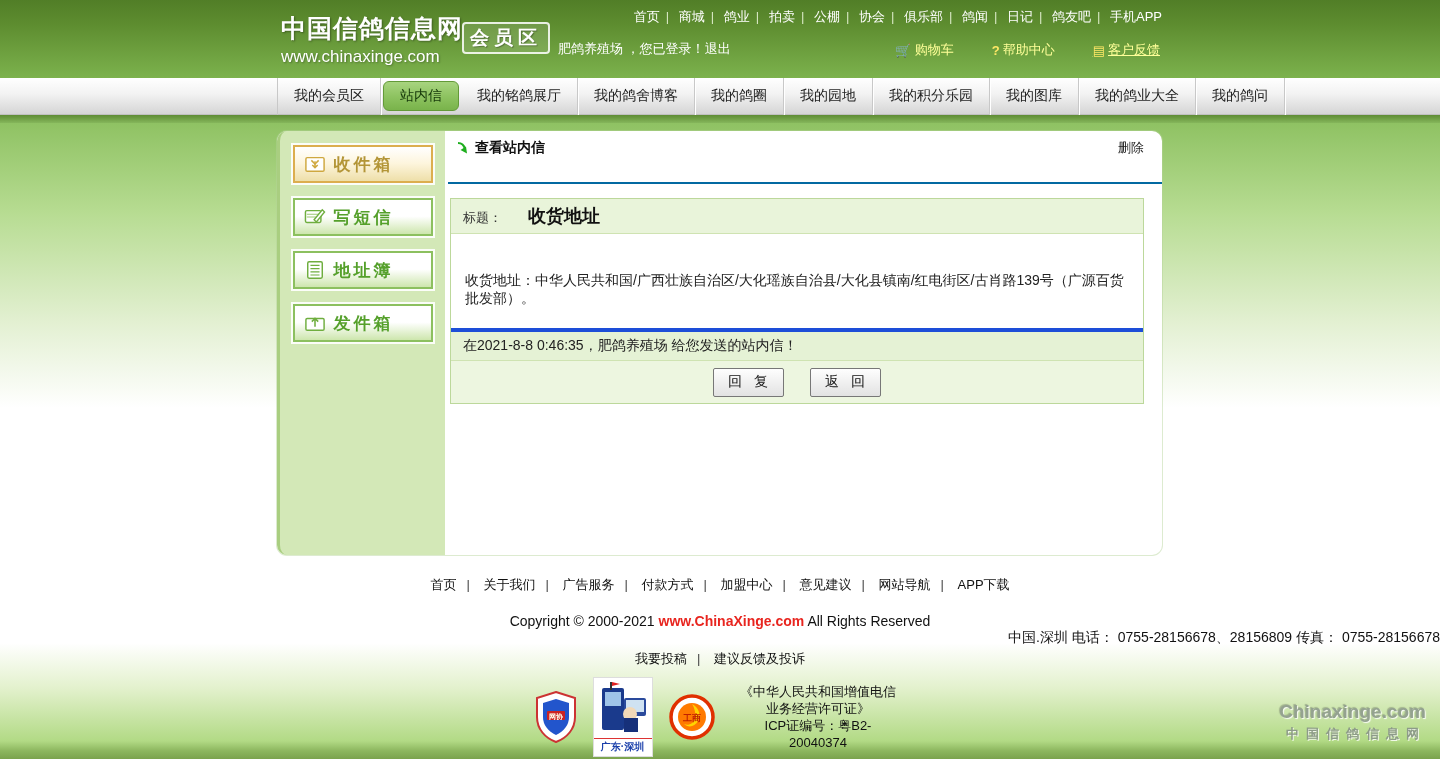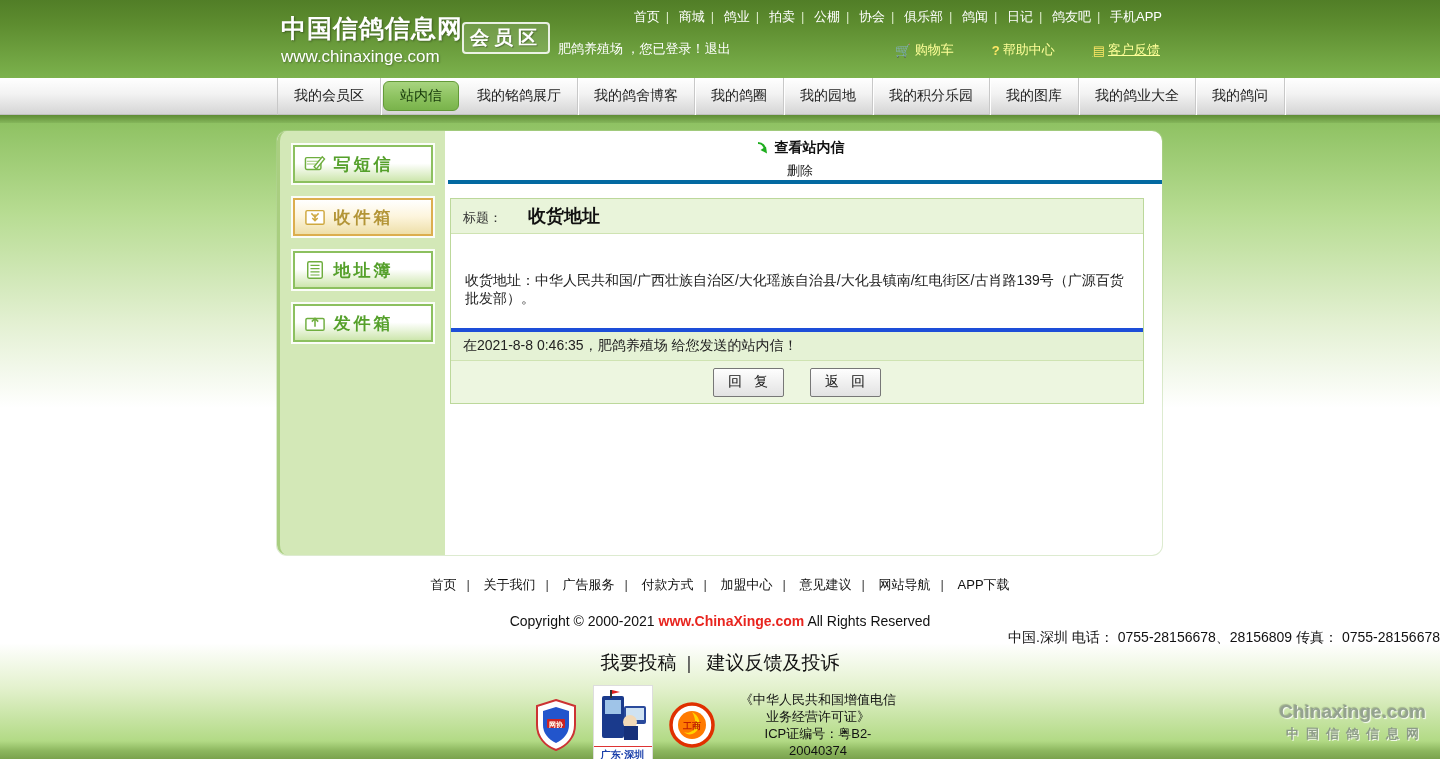--- a/index.html
+++ b/index.html
@@ -51,22 +51,22 @@
   .side-btn { width:140px; height:38px; margin:0 auto 15px; display:flex; align-items:center; gap:8px;
     padding-left:9px; cursor:pointer;
     border:2px solid #8cc05f; box-shadow:0 0 0 2px rgba(255,255,255,.9);
     background:linear-gradient(180deg,#ffffff 0%,#ffffff 48%,#cde6ad 100%); }
   .side-btn .lbl { font-size:17px; font-weight:bold; letter-spacing:3px; color:#55a02b; }
   .side-btn.gold { border-color:#dcae4e; background:linear-gradient(180deg,#ffffff 0%,#fdf5dd 48%,#eedfa9 100%); }
   .side-btn.gold .lbl { color:#b39537; }
   .side-icon { width:22px; height:20px; flex:0 0 auto; }
 
   .main { position:absolute; left:171px; top:0; width:714px; height:424px; }
-  .view-header { display:flex; align-items:center; justify-content:space-between;
-    padding:0 18px 0 8px; height:45px; border-bottom:4px solid #0369a1; margin-top:8px;flex-direction:column; }
+  .view-header { display:flex; align-items:flex-start; justify-content:space-between;
+    padding:0 18px 0 8px; height:45px; border-bottom:2px solid #0369a1; margin-top:8px; }
   .view-title { display:flex; align-items:center; gap:5px; font-size:14px; font-weight:bold; color:#111; }
   .delete-link { font-size:13px; color:#222; }
 
   .msg-table { margin:14px 18px 0 2px; border:1px solid #bcd89b; }
   .row-subject { background:#e9f4da; border-bottom:1px solid #cfe3b2; padding:5px 12px; font-size:13px; color:#333; }
   .row-subject b { margin-left:26px; color:#111; font-size:18px; }
   .row-body { background:#fff; height:94px; padding:38px 14px 0; font-size:14px; color:#222; }
   .row-meta { background:#e5f2d5; border-top:4px solid #1d4ed8; border-bottom:1px solid #cfe3b2;
     padding:5px 12px; font-size:14px; color:#222; }
   .row-actions { background:#edf6e0; height:42px; display:flex; align-items:center; justify-content:center; gap:26px; }
@@ -75,21 +75,21 @@
     font-family:"Liberation Sans","DejaVu Sans",sans-serif; }
 
   
   .footer { position:absolute; left:0; top:568px; width:1440px; text-align:center; color:#111; }
   .f-links { font-size:13px; padding-top:8px; }
   .f-link { color:#111; }
   .f-link:not(:last-child)::after { content:"|"; margin:0 10px; color:#444; }
   .f-copy { margin-top:19px; font-size:14px; }
   .f-copy .red { color:#e8251f; font-weight:bold; }
   .f-contact { margin-top:0; font-size:14px;text-align:right; }
-  .f-submit { margin-top:3px; font-size:19px; }
+  .f-submit { margin-top:3px; font-size:13px; }
   .f-submit .f-link:not(:last-child)::after { content:"|"; margin:0 10px; }
   .f-badges { margin-top:9px; display:flex; justify-content:center; align-items:center; gap:16px; }
   .police-badge { width:60px; background:#fff; border:1px solid #ddd; }
   .police-label { font-size:10px; font-weight:bold; color:#1a3faa; border-top:1px solid #d33;
     padding:1px 0 2px; white-space:nowrap; }
   .license { width:175px; font-size:13px; line-height:17px; color:#111; text-align:center; }
 
   .watermark { position:absolute; right:14px; bottom:16px; text-align:right; }
   .wm-main { font-size:19px; font-weight:bold; color:#94a290; text-shadow:1px 1px 1px rgba(255,255,255,.9),-1px -1px 1px rgba(90,100,85,.4); }
   .wm-sub { font-size:13px; font-weight:bold; letter-spacing:7px; color:#8d9b89; margin-top:2px;
@@ -148,35 +148,35 @@
   <a class="tab">我的积分乐园</a>
   <a class="tab">我的图库</a>
   <a class="tab">我的鸽业大全</a>
   <a class="tab">我的鸽问</a>
 </div>
 <div class="divider-bar"></div>
 
 <div class="content-box">
 
   <div class="side">
+    <div class="side-btn gold">
+      <svg class="side-icon" viewBox="0 0 24 22">
+        <rect x="2" y="4" width="20" height="15" rx="1.5" fill="#fff" stroke="#cfa83f" stroke-width="1.6"></rect>
+        <path d="M8 7 L12 11 L16 7" fill="none" stroke="#cfa83f" stroke-width="1.6"></path>
+        <path d="M12 8 v6 M9 12 l3 3 3-3" fill="none" stroke="#cfa83f" stroke-width="1.6"></path>
+      </svg>
+      <span class="lbl">收件箱</span>
+    </div>
     <div class="side-btn">
       <svg class="side-icon" viewBox="0 0 24 22">
         <rect x="1.5" y="4" width="17" height="13" rx="1.5" fill="#fff" stroke="#6fae3f" stroke-width="1.6"></rect>
         <path d="M3 8 h14 M3 11 h10" stroke="#9cc873" stroke-width="1.3" fill="none"></path>
         <path d="M11 14 L20 3 L22.5 5.5 L13.5 16.5 Z" fill="#fff" stroke="#6fae3f" stroke-width="1.5"></path>
       </svg>
       <span class="lbl">写短信</span>
-    </div>
-    <div class="side-btn gold">
-      <svg class="side-icon" viewBox="0 0 24 22">
-        <rect x="2" y="4" width="20" height="15" rx="1.5" fill="#fff" stroke="#cfa83f" stroke-width="1.6"></rect>
-        <path d="M8 7 L12 11 L16 7" fill="none" stroke="#cfa83f" stroke-width="1.6"></path>
-        <path d="M12 8 v6 M9 12 l3 3 3-3" fill="none" stroke="#cfa83f" stroke-width="1.6"></path>
-      </svg>
-      <span class="lbl">收件箱</span>
     </div>
     <div class="side-btn">
       <svg class="side-icon" viewBox="0 0 24 22">
         <rect x="4" y="2" width="16" height="18" rx="1.5" fill="#fff" stroke="#6fae3f" stroke-width="1.6"></rect>
         <path d="M7 6 h10 M7 9.5 h10 M7 13 h10 M7 16.5 h10" stroke="#6fae3f" stroke-width="1.3" fill="none"></path>
       </svg>
       <span class="lbl">地址簿</span>
     </div>
     <div class="side-btn">
       <svg class="side-icon" viewBox="0 0 24 22">

